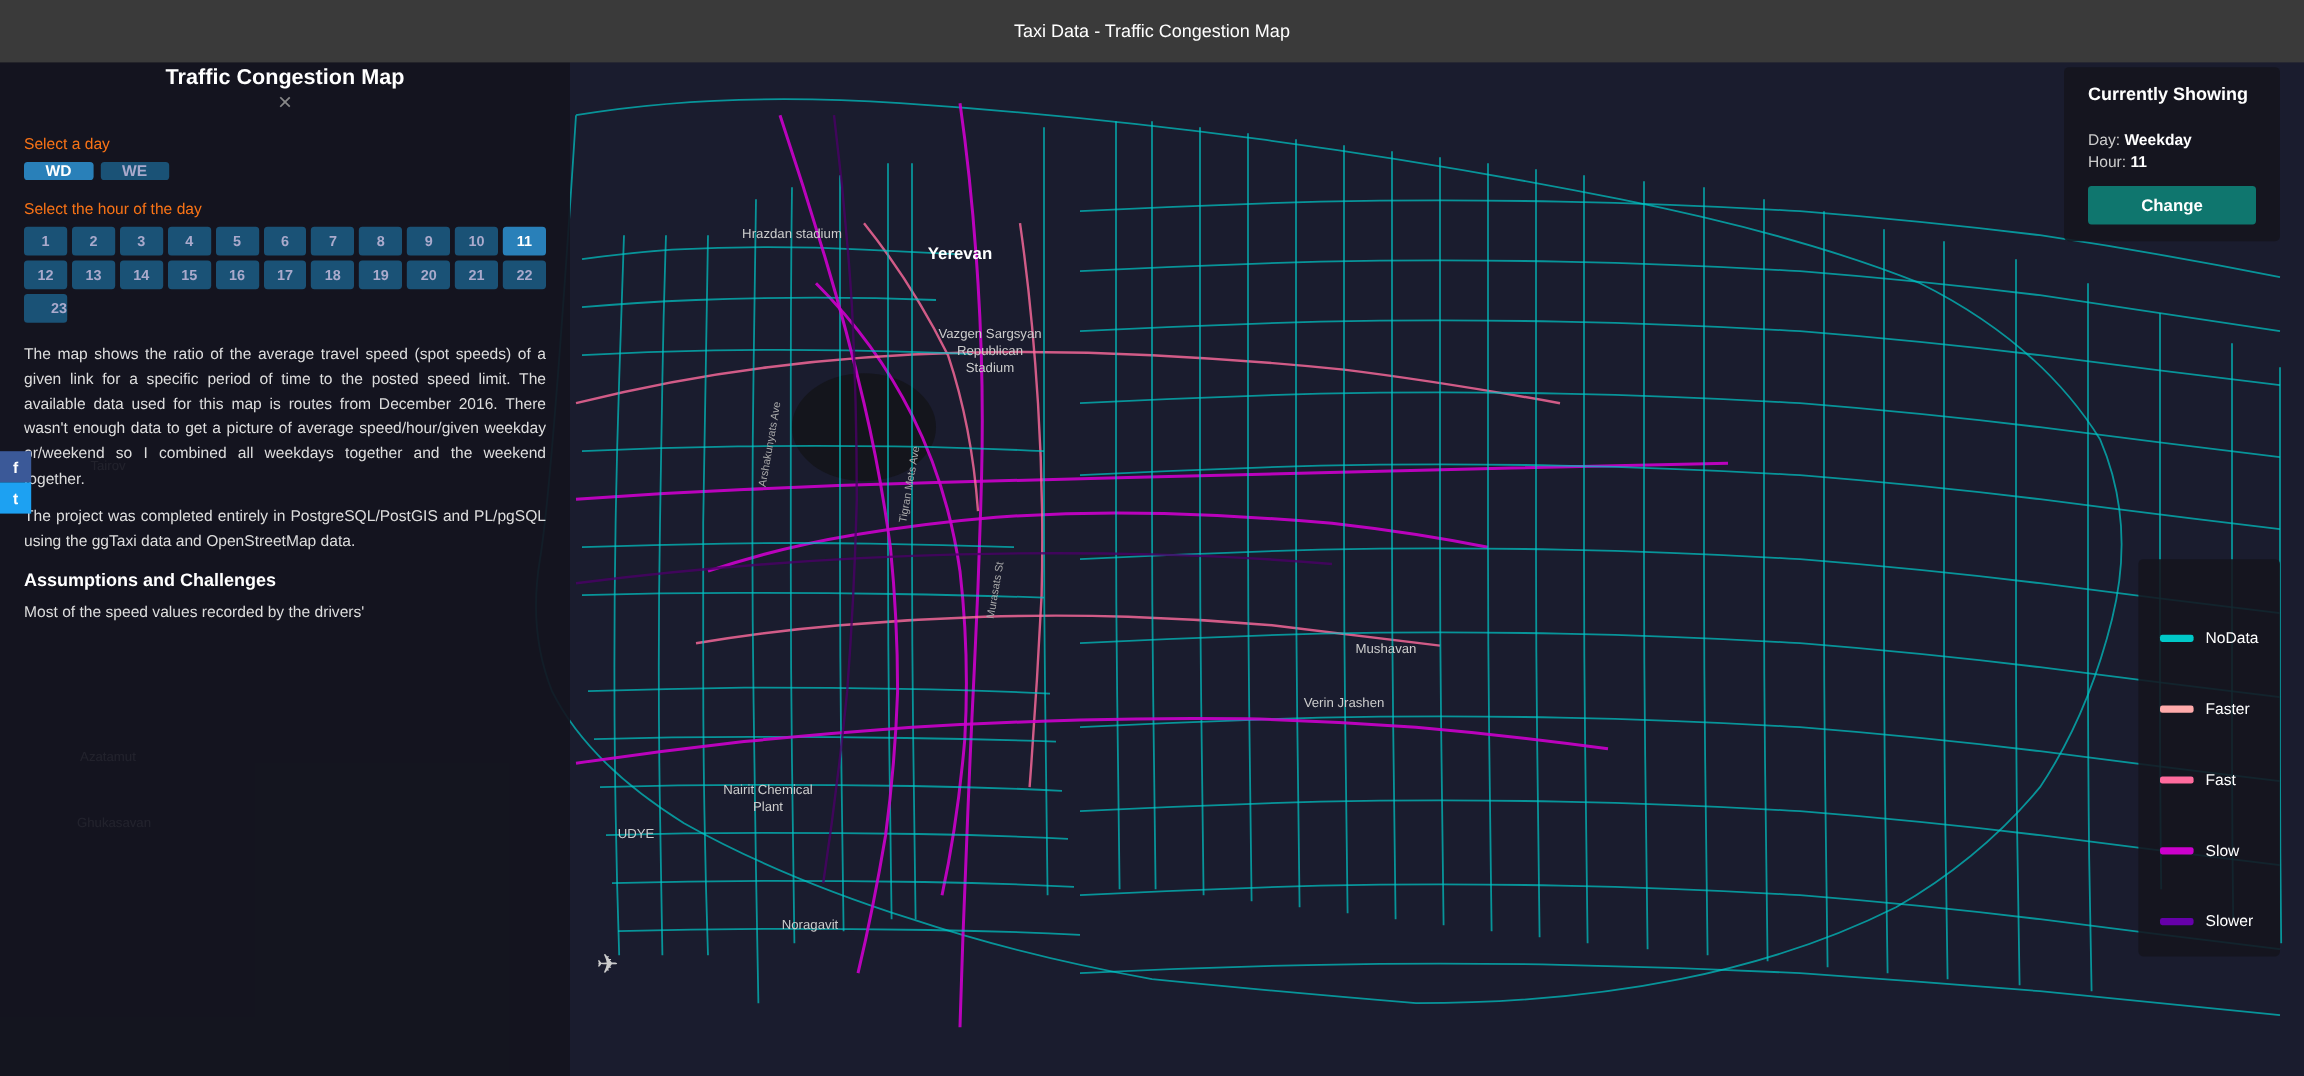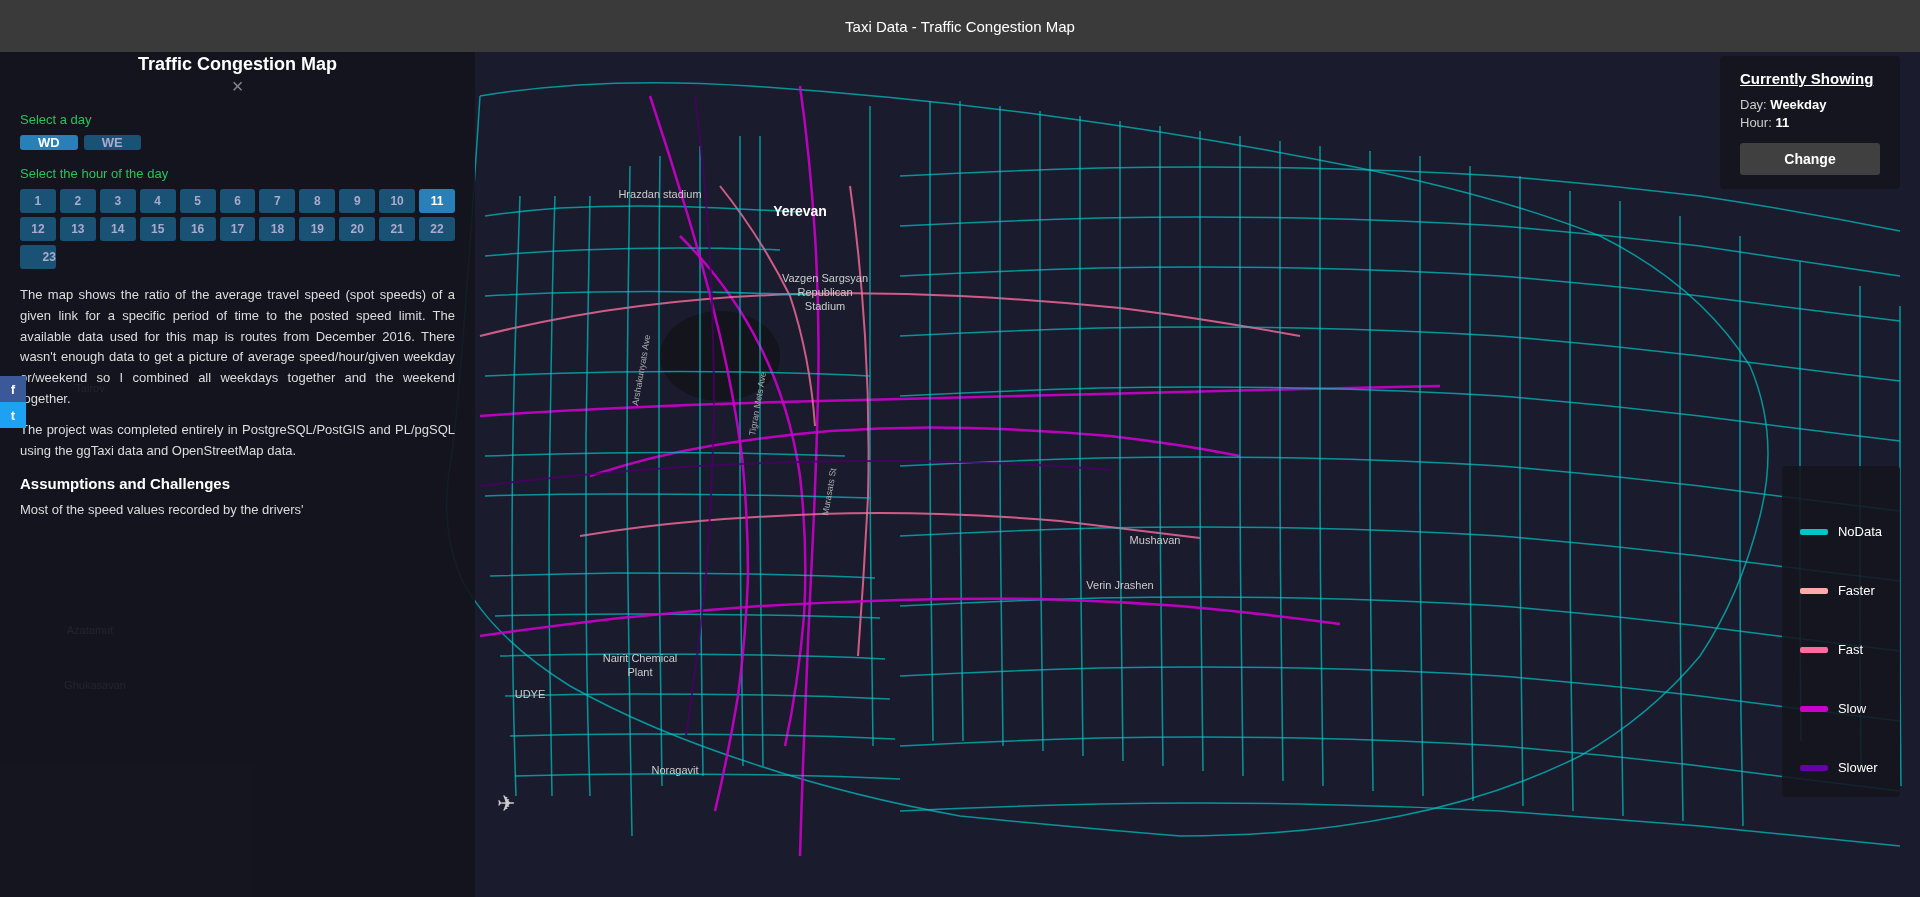--- a/index.html
+++ b/index.html
@@ -69,21 +69,21 @@
       color: #aaa;
       font-size: 20px;
       cursor: pointer;
       background: none;
       border: none;
       color: #888;
     }
 
     .section-label {
       font-size: 13px;
-      color: #22c55e;
+      color: #f97316;
       margin-bottom: 8px;
     }
 
     
     #day-selector {
       display: flex;
       gap: 6px;
       margin-bottom: 16px;
     }
 
@@ -197,40 +197,39 @@
       color: #fff;
       padding: 14px 20px;
       border-radius: 4px;
       z-index: 50;
       min-width: 180px;
     }
 
     #currently-showing-title {
       font-size: 15px;
       font-weight: bold;
-      margin-bottom: 10px;
-      text-decoration: underline;
+      margin-bottom: 22px;
     }
 
     .info-row {
       font-size: 13px;
       margin-bottom: 3px;
       color: #ccc;
     }
 
     .info-row span.value {
       color: #fff;
       font-weight: bold;
     }
 
     #change-btn {
       margin-top: 10px;
       width: 100%;
       padding: 8px 0;
-      background: #404040;
+      background: #0f766e;
       color: #fff;
       border: none;
       border-radius: 3px;
       font-size: 14px;
       font-weight: bold;
       cursor: pointer;
     }
 
     
     #legend {

